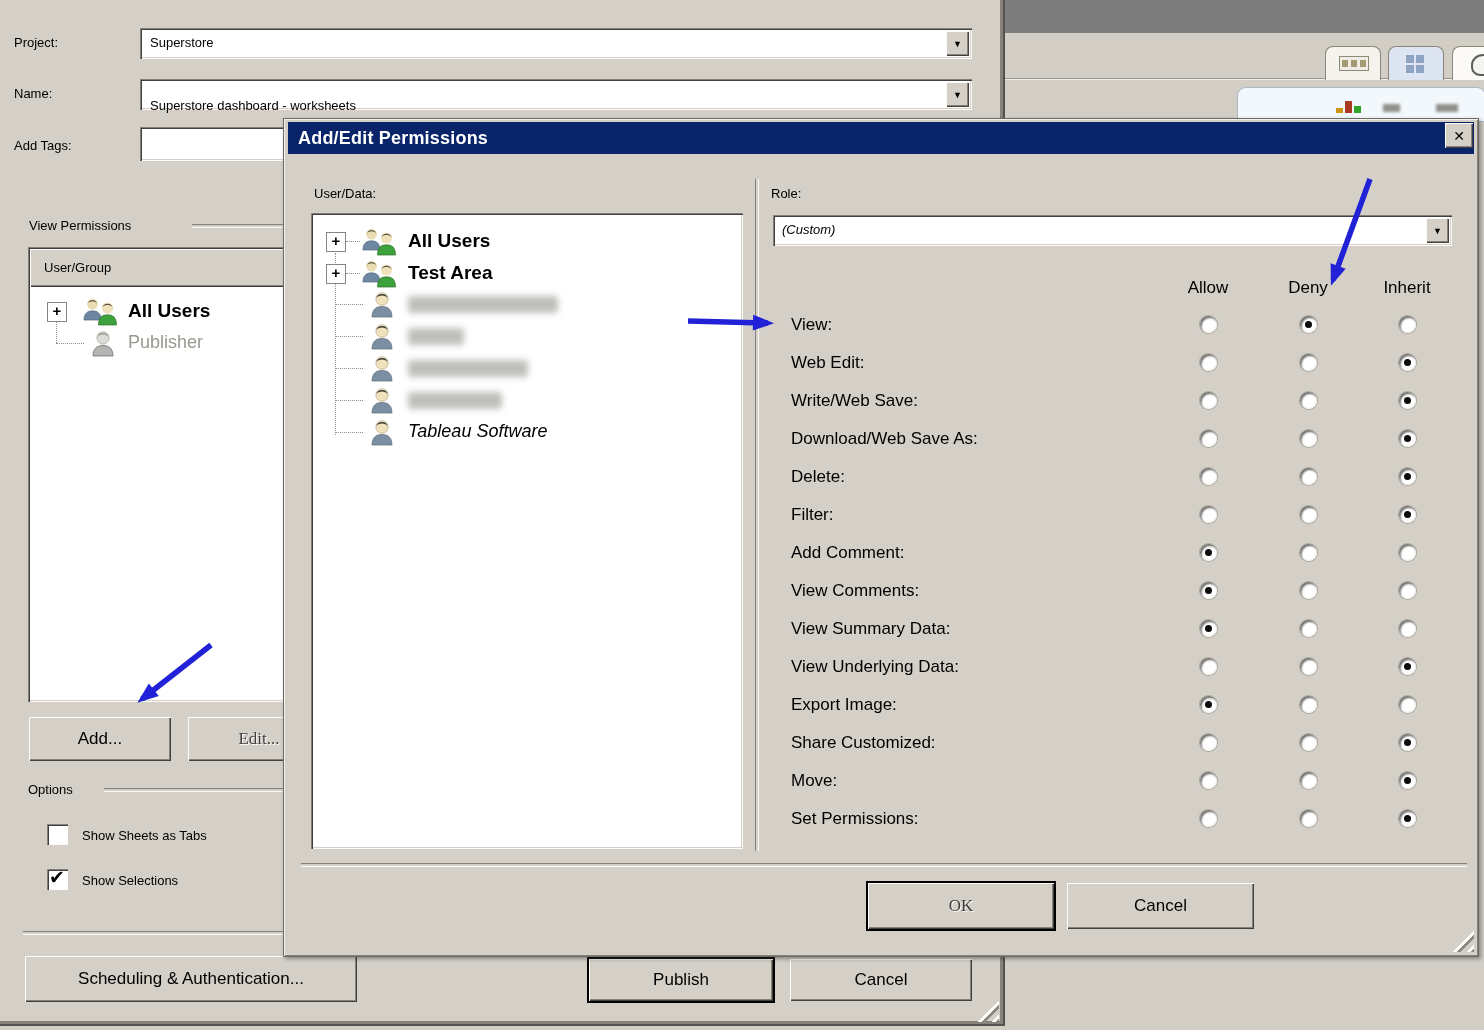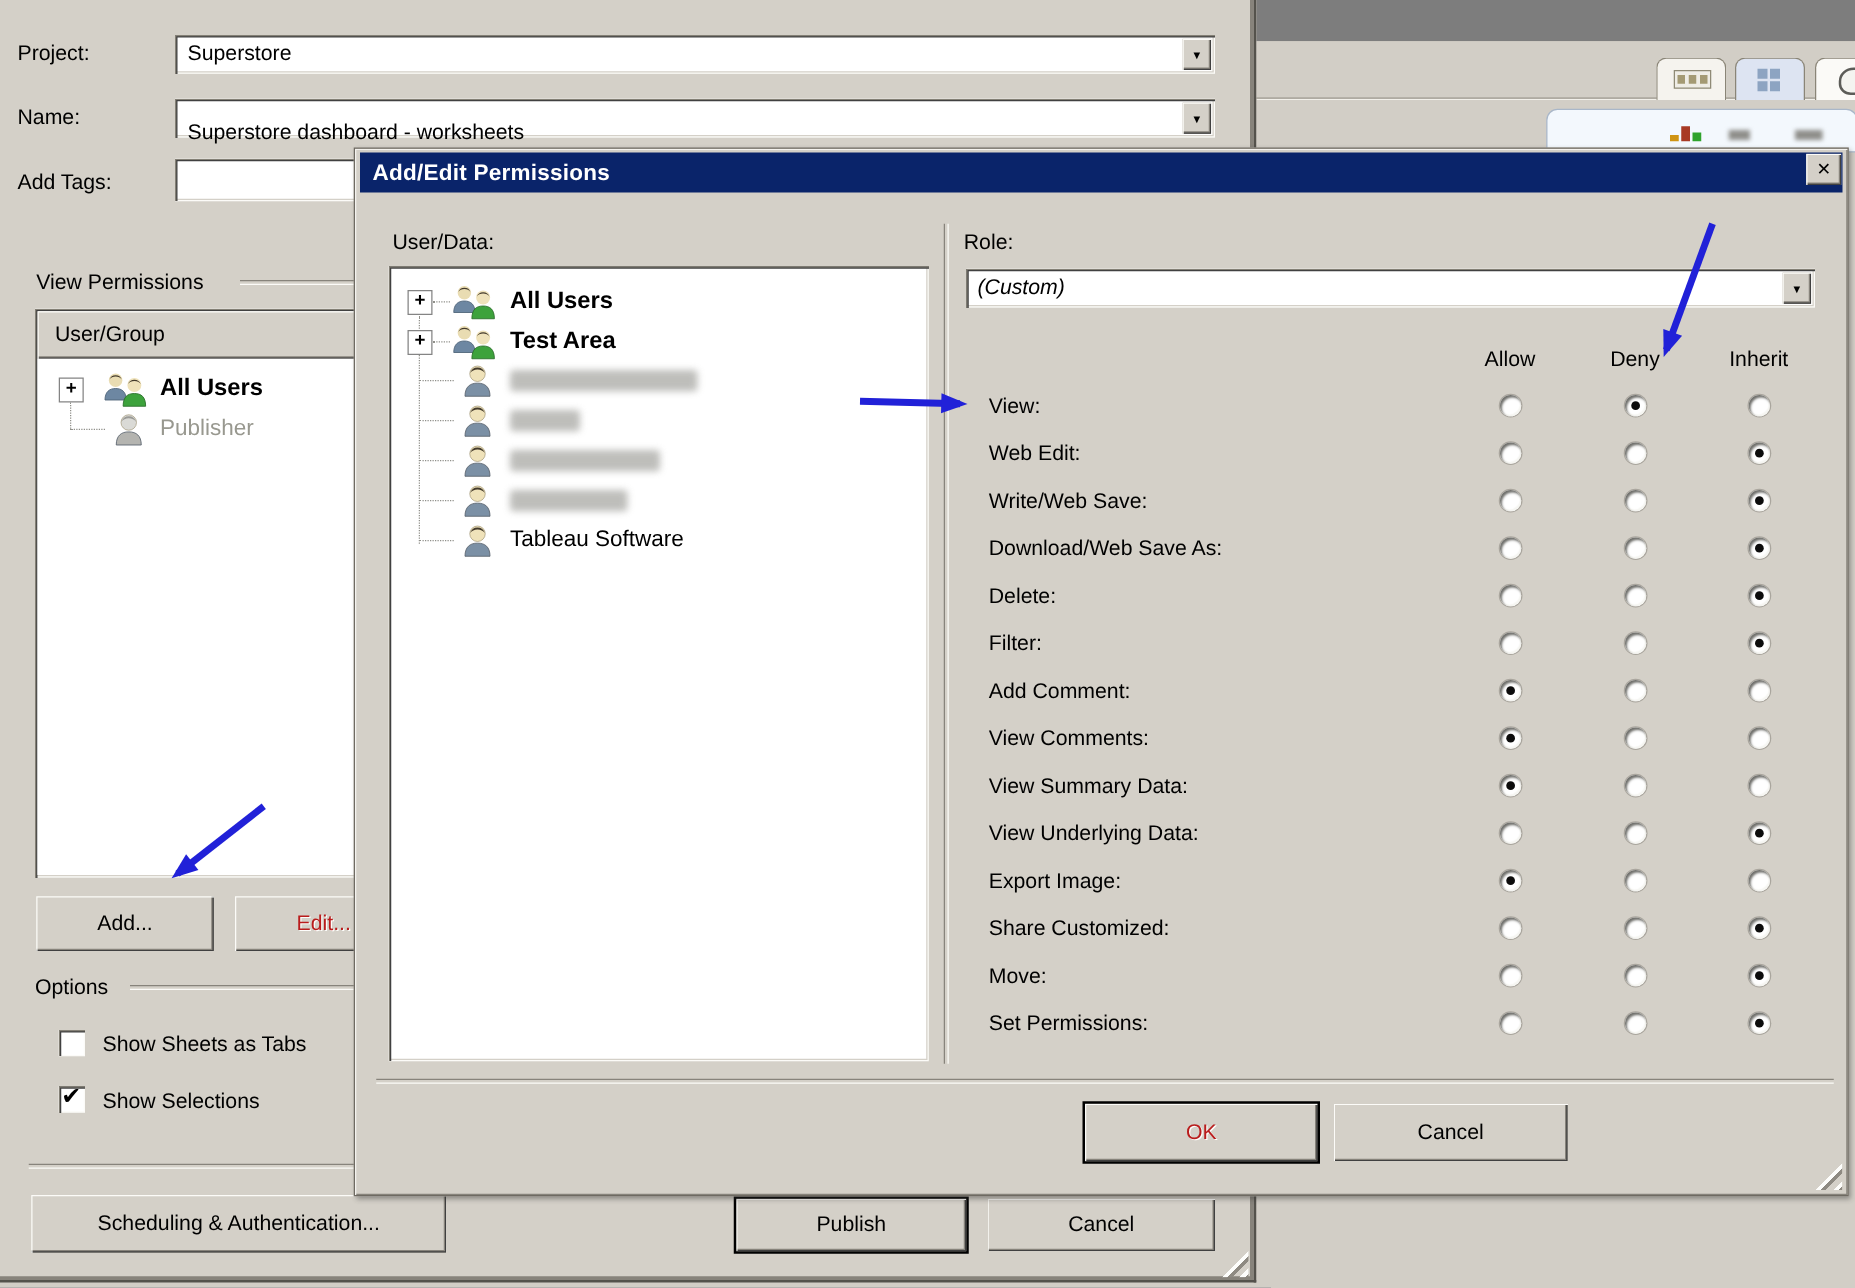--- a/index.html
+++ b/index.html
@@ -1,29 +1,29 @@
 <!DOCTYPE html>
 <html><head>
 <meta charset="utf-8">
 <style>
   html,body{margin:0;padding:0;background:#9c9c9c;}
   #canvas{position:relative;width:1484px;height:1030px;overflow:hidden;
     font-family:"Liberation Sans","DejaVu Sans",sans-serif;color:#000;
     background:#d2cec6;-webkit-font-smoothing:none;}
   .abs{position:absolute;}
-  .lbl{font-size:17px;line-height:20px;}
+  .lbl{font-size:13px;line-height:20px;}
 
   
   .raised{background:#d4d0c8;
     box-shadow:inset 1px 1px 0 #fcfbf8, inset -1px -1px 0 #404040, inset -2px -2px 0 #87837b;}
   .btn{background:#d4d0c8;font-size:17px;text-align:center;cursor:default;
     box-shadow:inset 1px 1px 0 #fcfbf8, inset -1px -1px 0 #404040, inset -2px -2px 0 #87837b;
     display:flex;align-items:center;justify-content:center;}
   .btn.def{outline:2px solid #000;outline-offset:0;}
-  .btn.disabled{color:#b91c1c;text-shadow:1px 1px 0 #fdfdfb;}
+  .btn.disabled{color:#404040;text-shadow:1px 1px 0 #fdfdfb;font-family:Liberation Serif, serif;}
   .sunken{background:#fff;
     box-shadow:inset 1px 1px 0 #848076, inset 2px 2px 0 #404040, inset -1px -1px 0 #fcfbf8, inset -2px -2px 0 #d4d0c8;}
   .groove{height:2px;border-top:1px solid #87837b;border-bottom:1px solid #fcfbf8;}
   .vgroove{width:2px;border-left:1px solid #87837b;border-right:1px solid #fcfbf8;}
   .combo-btn{width:23px;height:25px;background:#d4d0c8;font-size:9px;display:flex;align-items:center;justify-content:center;
     box-shadow:inset 1px 1px 0 #fcfbf8, inset -1px -1px 0 #404040, inset -2px -2px 0 #87837b;}
   .grip{width:25px;height:25px;clip-path:polygon(100% 0,100% 100%,0 100%);
     background:repeating-linear-gradient(135deg,#fdfdfb 0 3px,#8e8a82 3px 6px,transparent 6px 10px);}
 
   
@@ -255,21 +255,21 @@
         </div>
         <div class="abs" style="left: 0px; top: 171px; width: 100%; height: 32px;">
           <div class="dotted-h" style="left: 24px; top: 16px; width: 28px;"></div>
           <span class="abs" style="left: 58px; top: 2px;"><svg width="26" height="28" viewBox="0 0 26 28">
     <path d="M3 27 C3 19.5 7 16.5 13 16.5 C19 16.5 23 19.5 23 27 Z" fill="#7b90a5" stroke="#5a646e" stroke-width="0.7"></path>
     <circle cx="13" cy="9" r="6.2" fill="#efe2ba" stroke="#9a8f6e" stroke-width="0.5"></circle>
     <path d="M7.2 8.4 A6 6 0 0 1 18.8 8.4 C16.6 4.6 9.4 4.6 7.2 8.4 Z" fill="#433a2c"></path>
             </svg></span>
           <div class="blurname" style="left: 97px; top: 8px; width: 94px;"></div>
         </div>
-        <div class="abs" style="left: 0px; top: 203px; width: 100%; height: 32px;">
+        <div class="abs" style="left: 0px; top: 203px; width: 100%; height: 32px; font-style: italic;">
           <div class="dotted-h" style="left: 24px; top: 16px; width: 28px;"></div>
           <span class="abs" style="left: 58px; top: 2px;"><svg width="26" height="28" viewBox="0 0 26 28">
     <path d="M3 27 C3 19.5 7 16.5 13 16.5 C19 16.5 23 19.5 23 27 Z" fill="#7b90a5" stroke="#5a646e" stroke-width="0.7"></path>
     <circle cx="13" cy="9" r="6.2" fill="#efe2ba" stroke="#9a8f6e" stroke-width="0.5"></circle>
     <path d="M7.2 8.4 A6 6 0 0 1 18.8 8.4 C16.6 4.6 9.4 4.6 7.2 8.4 Z" fill="#433a2c"></path>
             </svg></span>
           <span class="tree-label" style="left: 97px; top: 5px;">Tableau Software</span>
         </div>
       </div>
 

